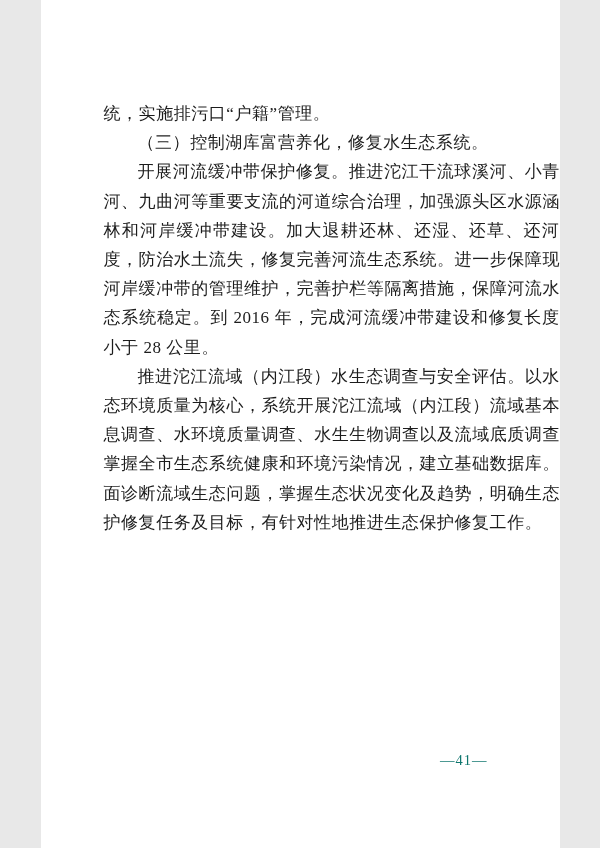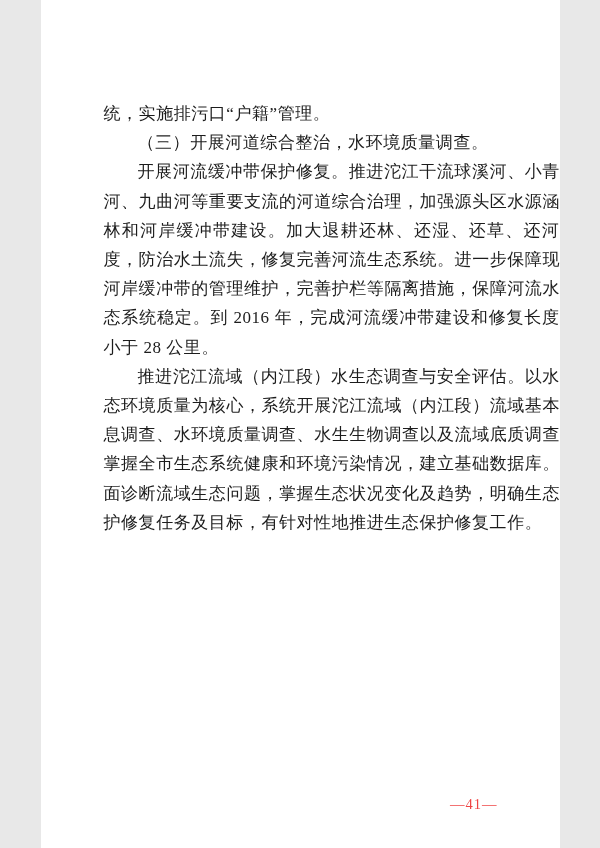--- a/index.html
+++ b/index.html
@@ -35,31 +35,30 @@
   .text-block p.continuation {
     text-indent: 0;
   }
   .text-block p.section-heading {
     
     font-style: normal;
   }
   .page-number {
     position: absolute;
     top: 752px;
-    right: 62px;
+    right: 72px;
     font-size: 14.5px;
     letter-spacing: 1px;
-    color: #ef4444;
-    margin-top: 44px;
+    color: #0f766e;
   }
 </style>
 </head>
 <body>
 
 <div class="page">
   <div class="text-block">
     <p class="continuation">统，实施排污口“户籍”管理。</p>
-    <p class="section-heading">（三）开展河道综合整治，水环境质量调查。</p>
+    <p class="section-heading">（三）控制湖库富营养化，修复水生态系统。</p>
     <p class="body-para">开展河流缓冲带保护修复。推进沱江干流球溪河、小青龙河、九曲河等重要支流的河道综合治理，加强源头区水源涵养林和河岸缓冲带建设。加大退耕还林、还湿、还草、还河力度，防治水土流失，修复完善河流生态系统。进一步保障现有河岸缓冲带的管理维护，完善护栏等隔离措施，保障河流水生态系统稳定。到 2016 年，完成河流缓冲带建设和修复长度不小于 28 公里。</p>
     <p class="body-para">推进沱江流域（内江段）水生态调查与安全评估。以水生态环境质量为核心，系统开展沱江流域（内江段）流域基本信息调查、水环境质量调查、水生生物调查以及流域底质调查，掌握全市生态系统健康和环境污染情况，建立基础数据库。全面诊断流域生态问题，掌握生态状况变化及趋势，明确生态保护修复任务及目标，有针对性地推进生态保护修复工作。</p>
   </div>
   <div class="page-number">—41—</div>
 </div>
 
 </body></html>

